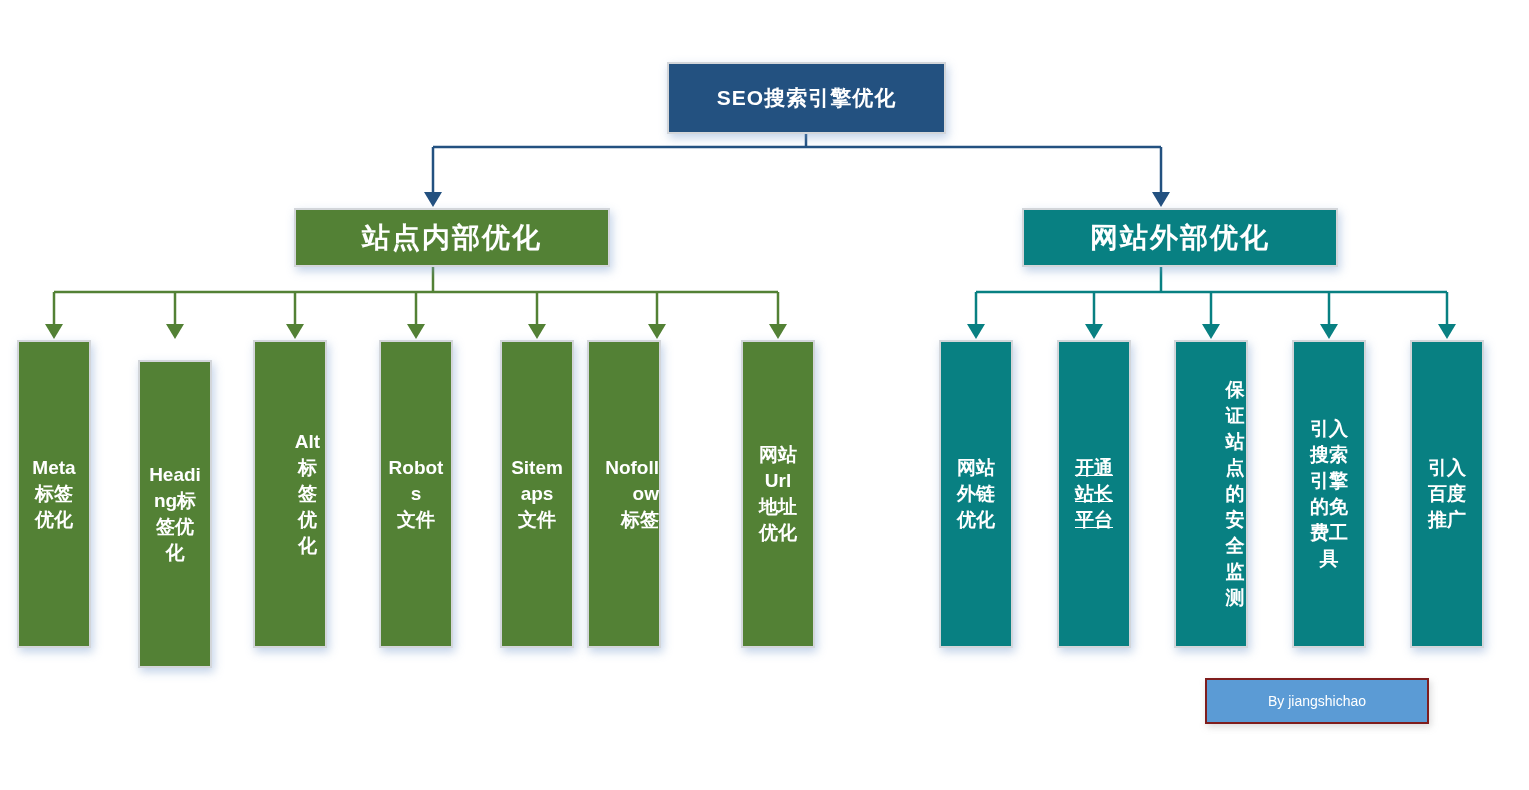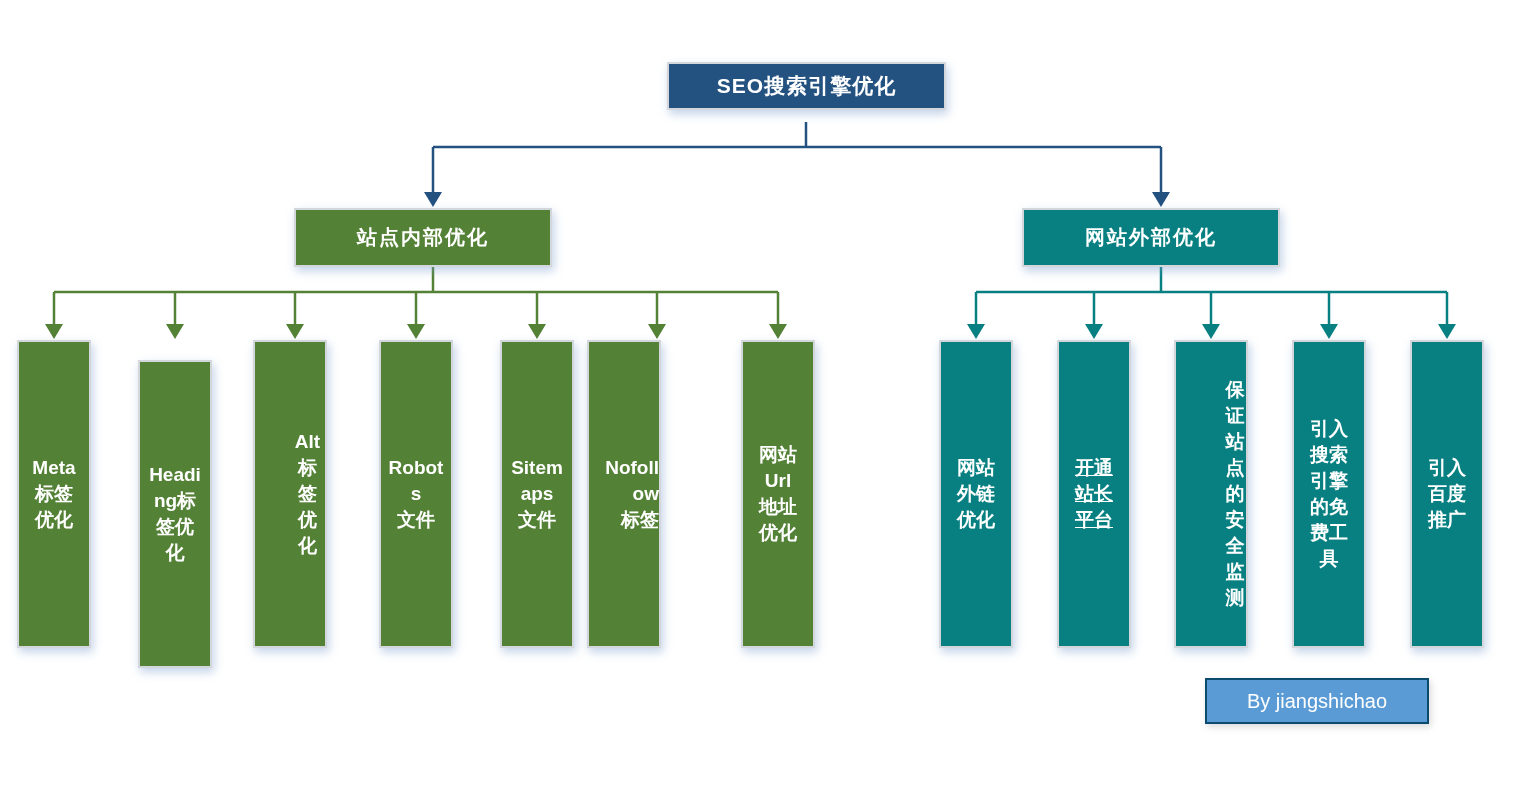--- a/index.html
+++ b/index.html
@@ -38,28 +38,28 @@
     border: 2px solid var(--node-border, #d3d6da);
     box-sizing: border-box;
     box-shadow: 2px 4px 9px rgba(120, 155, 205, 0.45);
   }
   .node-label {
     white-space: pre-line;
     width: 100%;
   }
   .root-node {
     left: 667px; top: 62px;
-    width: 279px; height: 48px;
+    width: 279px; height: 72px;
     background: var(--dark-blue);
     font-size: 21px; font-weight: bold; letter-spacing: 1px;
   }
   .branch-node {
     top: 208px;
-    width: 258px; height: 59px;
-    font-size: 20px; font-weight: bold; letter-spacing: 2px; justify-content: center;
+    width: 316px; height: 59px;
+    font-size: 28px; font-weight: bold; letter-spacing: 2px; justify-content: center;
   }
   .branch-internal { left: 294px;  background: var(--green); }
   .branch-external { left: 1022px; background: var(--teal);  }
   .leaf-node {
     top: 340px;
     width: 74px; height: 308px;
     font-size: 19px; font-weight: 600;
     line-height: 26px;
   }
   .leaf-green { background: var(--green); }
@@ -75,27 +75,27 @@
   .leaf-r2 { left: 1057px; text-decoration: underline; }
   .leaf-r3 { left: 1174px; padding-left: 48px; }
   .leaf-r4 { left: 1292px; }
   .leaf-r5 { left: 1410px; }
 
   .credit-badge {
     position: absolute;
     left: 1205px; top: 678px;
     width: 224px; height: 46px;
     background: var(--light-blue);
-    border: 2px solid #0c4a6e;
+    border: 2px solid #7f1d1d;
     box-sizing: border-box;
     display: flex;
     align-items: center;
     justify-content: center;
     color: #ffffff;
-    font-size: 20px;
+    font-size: 14px;
     box-shadow: 2px 3px 7px rgba(150, 150, 150, 0.35);
   }
 </style>
 </head>
 <body>
 
 <div class="canvas">
 
   <svg class="connector-layer" width="1529" height="790" viewBox="0 0 1529 790" xmlns="http://www.w3.org/2000/svg">
 

